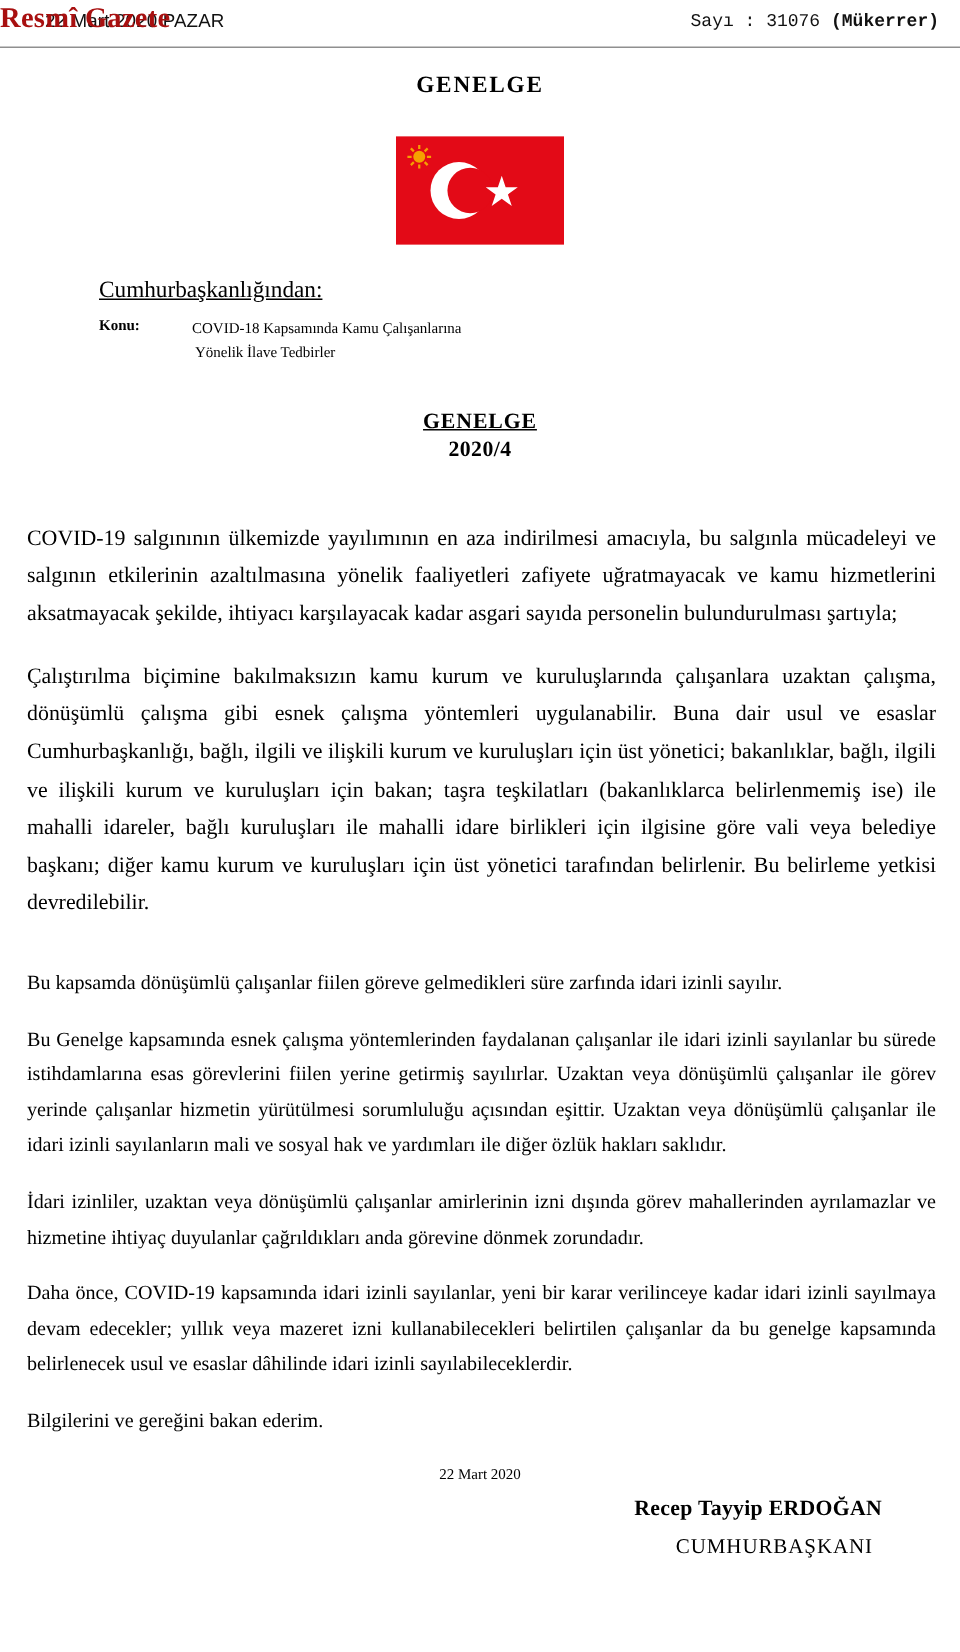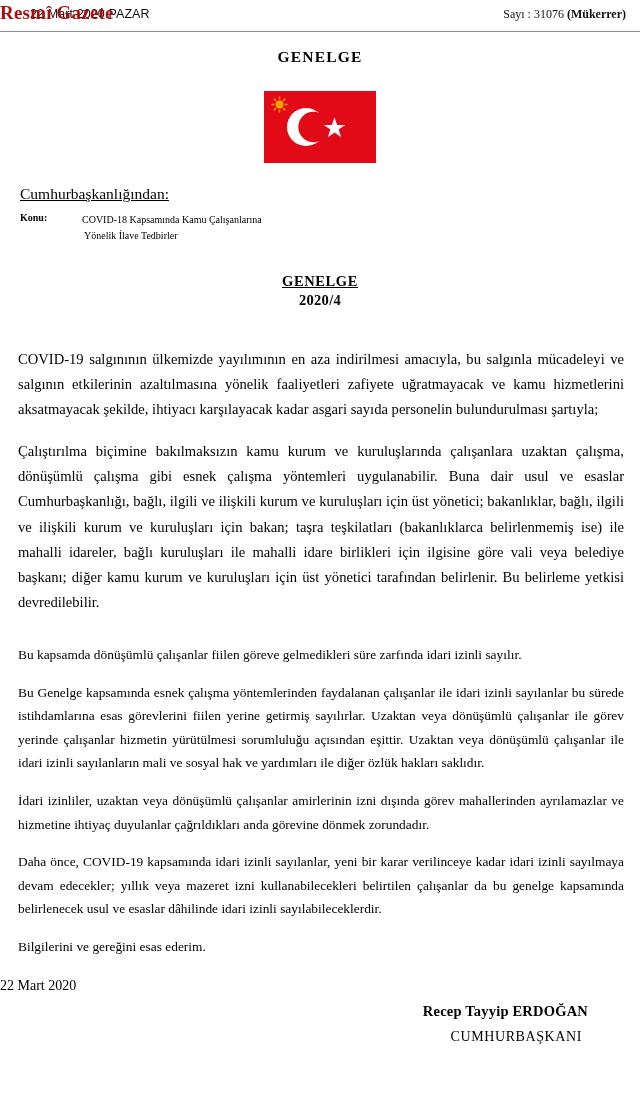--- a/index.html
+++ b/index.html
@@ -44,21 +44,21 @@
     font-family: "Liberation Serif", "DejaVu Serif", serif;
     font-weight: bold;
     font-size: 19px;
     color: #a81010;
     letter-spacing: 0.2px;
   }
   .masthead-issue {
     position: absolute;
     right: 14px;
     top: 7px;
-    font-family: Liberation Serif, serif;
+    font-family: Liberation Mono, monospace;
     font-size: 12px;
     color: #111;
     white-space: nowrap;
   }
   .masthead-issue .issue-bold {
     font-weight: bold;
   }
   .masthead-rule {
     position: absolute;
     left: 0;
@@ -102,21 +102,21 @@
     position: absolute;
     left: 7px;
     top: 5px;
     width: 17px;
     height: 17px;
   }
 
   
   .from-block {
     margin-top: 22px;
-    padding-left: 20px;
+    padding-left: 66px;
   }
   .from-line {
     font-size: 15.5px;
     text-decoration: underline;
     display: inline-block;
     margin-bottom: 9px;
   }
   .subject-row {
     display: flex;
     align-items: flex-start;
@@ -174,21 +174,22 @@
   .para.gap-before {
     margin-top: 28px;
   }
   .para.no-justify {
     text-align: left;
   }
 
   
   .sign-date {
     margin-top: 20px;
-    font-size: 14px;
+    text-align: center;
+    font-size: 10px;
   }
   .sign-block {
     margin-top: 9px;
     padding-right: 52px;
     text-align: right;
   }
   .sign-name {
     font-weight: bold;
     font-size: 14.5px;
     letter-spacing: 0.2px;
@@ -262,21 +263,21 @@
     <span class="circ-number">2020/4</span>
   </div>
 
   <div class="body-text">
     <p class="para">COVID-19 salgınının ülkemizde yayılımının en aza indirilmesi amacıyla, bu salgınla mücadeleyi ve salgının etkilerinin azaltılmasına yönelik faaliyetleri zafiyete uğratmayacak ve kamu hizmetlerini aksatmayacak şekilde, ihtiyacı karşılayacak kadar asgari sayıda personelin bulundurulması şartıyla;</p>
     <p class="para">Çalıştırılma biçimine bakılmaksızın kamu kurum ve kuruluşlarında çalışanlara uzaktan çalışma, dönüşümlü çalışma gibi esnek çalışma yöntemleri uygulanabilir. Buna dair usul ve esaslar Cumhurbaşkanlığı, bağlı, ilgili ve ilişkili kurum ve kuruluşları için üst yönetici; bakanlıklar, bağlı, ilgili ve ilişkili kurum ve kuruluşları için bakan; taşra teşkilatları (bakanlıklarca belirlenmemiş ise) ile mahalli idareler, bağlı kuruluşları ile mahalli idare birlikleri için ilgisine göre vali veya belediye başkanı; diğer kamu kurum ve kuruluşları için üst yönetici tarafından belirlenir. Bu belirleme yetkisi devredilebilir.</p>
     <p class="para tight gap-before">Bu kapsamda dönüşümlü çalışanlar fiilen göreve gelmedikleri süre zarfında idari izinli sayılır.</p>
     <p class="para tight">Bu Genelge kapsamında esnek çalışma yöntemlerinden faydalanan çalışanlar ile idari izinli sayılanlar bu sürede istihdamlarına esas görevlerini fiilen yerine getirmiş sayılırlar. Uzaktan veya dönüşümlü çalışanlar ile görev yerinde çalışanlar hizmetin yürütülmesi sorumluluğu açısından eşittir. Uzaktan veya dönüşümlü çalışanlar ile idari izinli sayılanların mali ve sosyal hak ve yardımları ile diğer özlük hakları saklıdır.</p>
     <p class="para tight">İdari izinliler, uzaktan veya dönüşümlü çalışanlar amirlerinin izni dışında görev mahallerinden ayrılamazlar ve hizmetine ihtiyaç duyulanlar çağrıldıkları anda görevine dönmek zorundadır.</p>
     <p class="para tight">Daha önce, COVID-19 kapsamında idari izinli sayılanlar, yeni bir karar verilinceye kadar idari izinli sayılmaya devam edecekler; yıllık veya mazeret izni kullanabilecekleri belirtilen çalışanlar da bu genelge kapsamında belirlenecek usul ve esaslar dâhilinde idari izinli sayılabileceklerdir.</p>
-    <p class="para tight no-justify">Bilgilerini ve gereğini esas ederim.</p>
+    <p class="para tight no-justify">Bilgilerini ve gereğini bakan ederim.</p>
   </div>
 
   <div class="sign-date">22 Mart 2020</div>
 
   <div class="sign-block">
     <div class="sign-name">Recep Tayyip ERDOĞAN</div>
     <div class="sign-title">CUMHURBAŞKANI</div>
   </div>
 
 </div>

